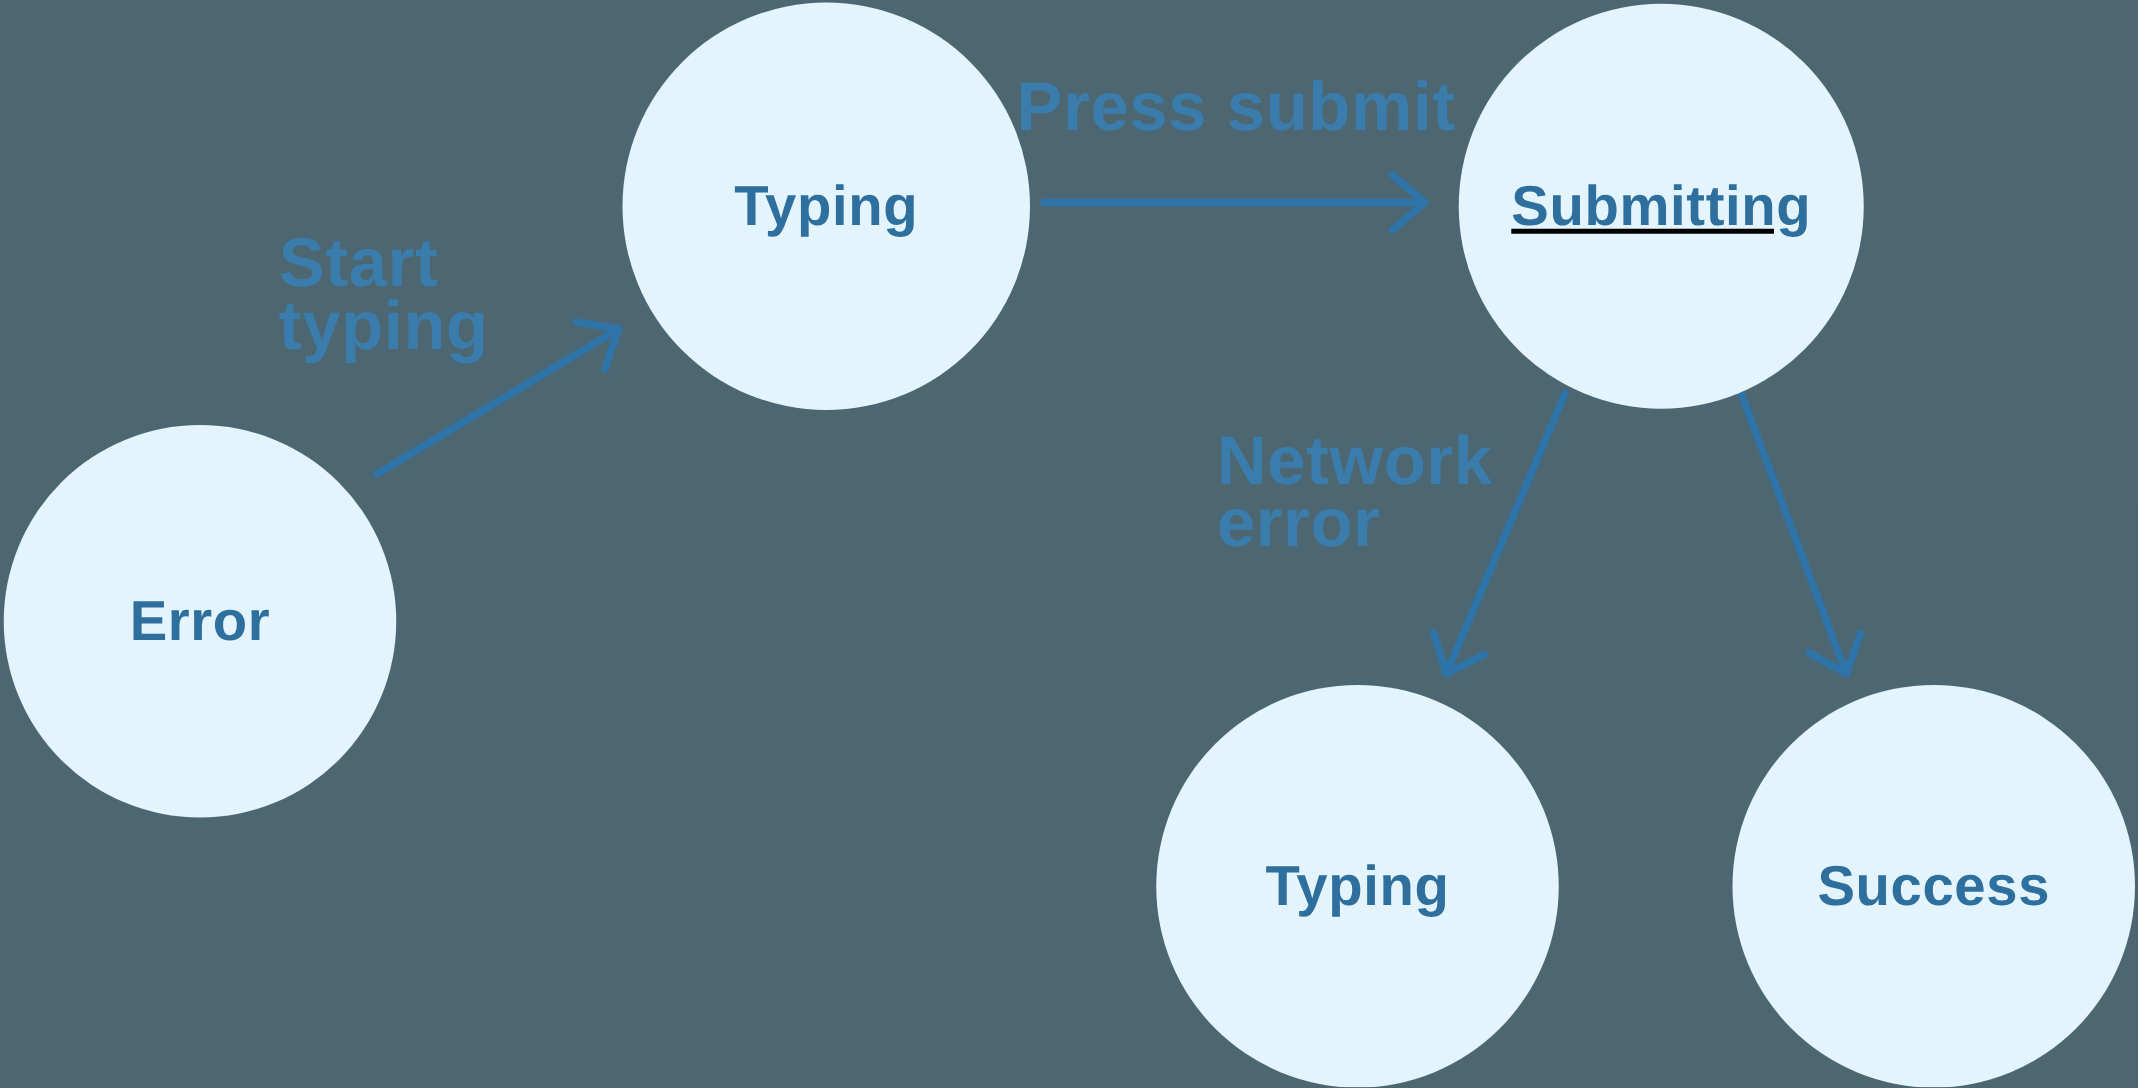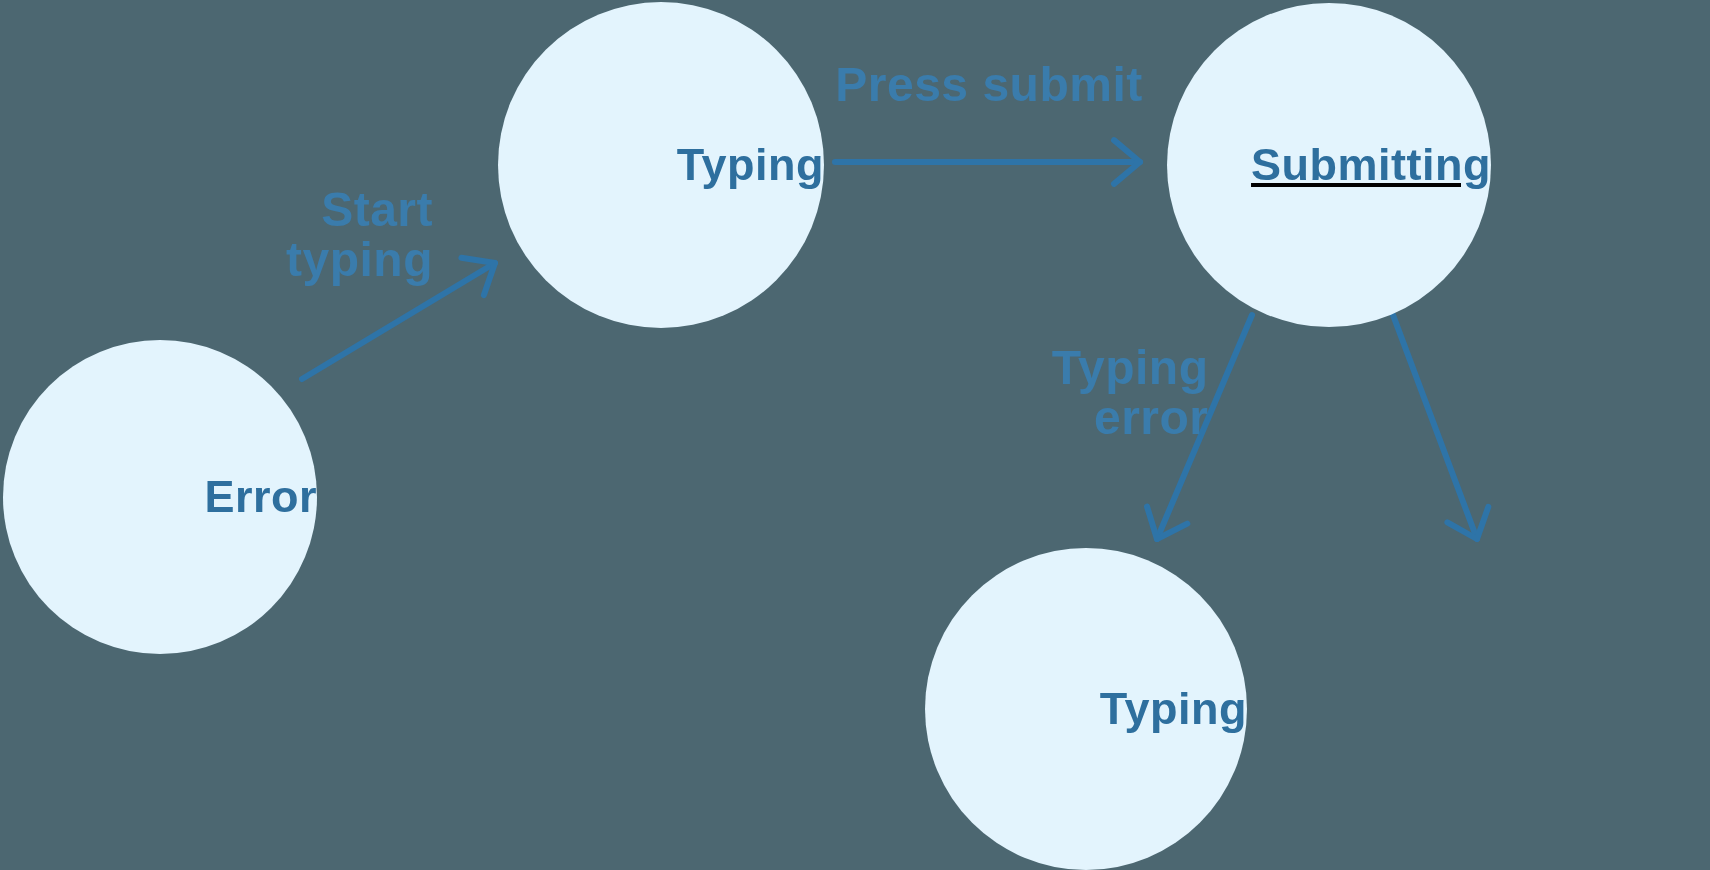--- a/index.html
+++ b/index.html
@@ -21,40 +21,40 @@
     top: 0;
     width: 1710px;
     height: 870px;
   }
   .node {
     position: absolute;
     border-radius: 50%;
     background: var(--node-fill, #E3F4FD);
     display: flex;
     align-items: center;
-    justify-content: flex-end;
+    justify-content: center;
   }
   .node-label {
     font-size: 45px;
     font-weight: 600;
     letter-spacing: 0.5px;
     color: var(--node-text, #2E6F9E);
     user-select: none;
   }
   #node-empty      { left: 3px;    top: 340px; width: 314px; height: 314px; }
   #node-typing     { left: 498px;  top: 2px;   width: 326px; height: 326px; }
   #node-submitting { left: 1167px; top: 3px;   width: 324px; height: 324px; text-decoration: underline; }
   #node-error      { left: 925px;  top: 548px; width: 322px; height: 322px; }
   #node-success    { left: 1386px; top: 548px; width: 322px; height: 322px; }
 
   .edge-label {
     position: absolute;
     transform: translateX(-50%);
-    text-align: right;
-    font-size: 48px;
+    text-align: left;
+    font-size: 55px;
     line-height: 50px;
     font-weight: 600;
     letter-spacing: 0.5px;
     color: var(--edge-label, #3A7CAC);
     user-select: none;
   }
   #lbl-start-typing    { left: 328px;  top: 185px; width: 210px; }
   #lbl-press-submit    { left: 989px;  top: 60px;  white-space: nowrap; }
   #lbl-network-error   { left: 1091px; top: 343px; width: 235px; }
   #lbl-network-success { left: 1549px; top: 345px; width: 235px; }
@@ -92,21 +92,24 @@
   </div>
 
   <div class="node" id="node-submitting">
     <span class="node-label">Submitting</span>
   </div>
 
   <div class="node" id="node-error">
     <span class="node-label">Typing</span>
   </div>
 
+  <div class="node" id="node-success">
+    <span class="node-label">Success</span>
+  </div>
 
   <div class="edge-label" id="lbl-start-typing">Start typing</div>
 
   <div class="edge-label" id="lbl-press-submit">Press submit</div>
 
-  <div class="edge-label" id="lbl-network-error">Typing error</div>
+  <div class="edge-label" id="lbl-network-error">Network error</div>
 
 
 </div>
 
 </body></html>

